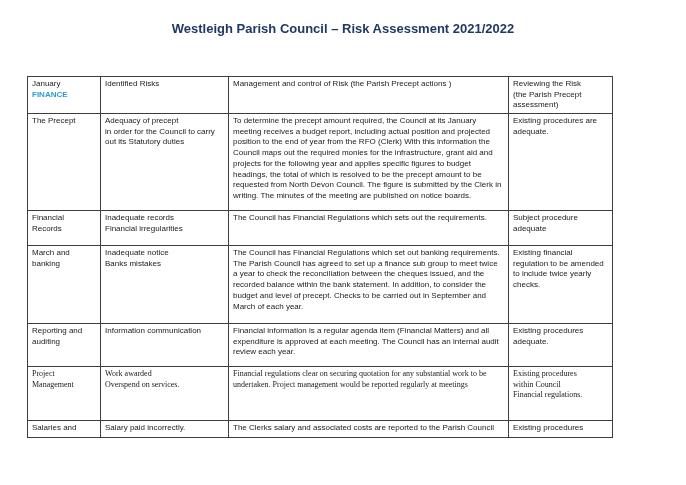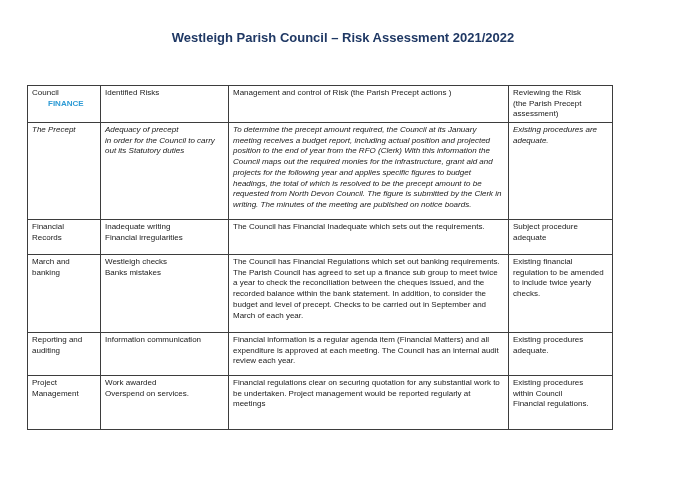--- a/index.html
+++ b/index.html
@@ -11,21 +11,21 @@
     overflow: hidden;
     font-family: "Liberation Sans", sans-serif;
   }
   .page {
     position: relative;
     width: 686px;
     height: 485px;
     background: #ffffff;
   }
   .doc-title {
-    margin-top: 29px;
+    margin-top: 20px;
     text-align: center;
     font-weight: bold;
     font-size: 13px;
     line-height: 1.45;
     color: #1F3864;
   }
   table.risk-table {
     border-collapse: collapse;
     table-layout: fixed;
     width: 585px;
@@ -39,81 +39,80 @@
     line-height: 1.34;
     color: #1a1a1a;
     white-space: pre-line;
     overflow: hidden;
   }
   col.c1 { width: 73px; }
   col.c2 { width: 128px; }
   col.c3 { width: 280px; }
   col.c4 { width: 104px; }
   tr.hdr   { height: 34px; }
-  tr.r1    { height: 97px; font-style: italic; }
+  tr.r1    { height: 97px; }
   tr.r2    { height: 35px; }
   tr.r3    { height: 78px; }
   tr.r4    { height: 43px; }
-  tr.r5    { height: 54px; }
+  tr.r5    { height: 54px; font-family: Liberation Serif, serif; }
   tr.r6    { height: 17px; }
   .finance {
     font-weight: bold;
     color: #2E9BD5;
-    margin-left: 16px;
   }
 </style>
 </head>
 <body>
 
 <div class="page">
 
   <div class="doc-title">
     <div>Westleigh Parish Council – Risk Assessment 2021/2022</div>
   </div>
 
   <table class="risk-table">
     <colgroup>
       <col class="c1">
         <col class="c2">
         <col class="c3">
         <col class="c4">
     </colgroup>
     <tbody>
       <tr class="hdr">
-        <td><span>Council</span>
+        <td><span>January</span>
 <span class="finance">FINANCE</span></td>
         <td>Identified Risks</td>
         <td>Management and control of Risk (the Parish Precept actions )</td>
         <td>Reviewing the Risk
 (the Parish Precept
 assessment)</td>
       </tr>
 
       <tr class="r1">
         <td>The Precept</td>
         <td>Adequacy of precept
 in order for the Council to carry
 out its Statutory duties</td>
         <td>To determine the precept amount required, the Council at its January meeting receives a budget report, including actual position and projected position to the end of year from the RFO (Clerk) With this information the Council maps out the required monies for the infrastructure, grant aid and projects for the following year and applies specific figures to budget headings, the total of which is resolved to be the precept amount to be requested from North Devon Council. The figure is submitted by the Clerk in writing. The minutes of the meeting are published on notice boards.</td>
         <td>Existing procedures are adequate.</td>
       </tr>
 
       <tr class="r2">
         <td>Financial
 Records</td>
-        <td>Inadequate writing
+        <td>Inadequate records
 Financial irregularities</td>
-        <td>The Council has Financial Inadequate which sets out the requirements.</td>
+        <td>The Council has Financial Regulations which sets out the requirements.</td>
         <td>Subject procedure
 adequate</td>
       </tr>
 
       <tr class="r3">
         <td>March and banking</td>
-        <td>Westleigh checks
+        <td>Inadequate notice
 Banks mistakes</td>
         <td>The Council has Financial Regulations which set out banking requirements. The Parish Council has agreed to set up a finance sub group to meet twice a year to check the reconciliation between the cheques issued, and the recorded balance within the bank statement. In addition, to consider the budget and level of precept.  Checks to be carried out in September and March of each year.</td>
         <td>Existing financial
 regulation to be amended
 to include twice yearly
 checks.</td>
       </tr>
 
       <tr class="r4">
         <td>Reporting and
@@ -128,16 +127,22 @@
         <td>Project
 Management</td>
         <td>Work awarded
 Overspend on services.</td>
         <td>Financial regulations clear on securing quotation for any substantial work to be undertaken. Project management would be reported regularly at meetings</td>
         <td>Existing procedures
 within Council
 Financial regulations.</td>
       </tr>
 
+      <tr class="r6">
+        <td>Salaries and</td>
+        <td>Salary paid incorrectly.</td>
+        <td>The Clerks salary and associated costs are reported to the Parish Council</td>
+        <td>Existing procedures</td>
+      </tr>
     </tbody>
   </table>
 
 </div>
 
 </body></html>

